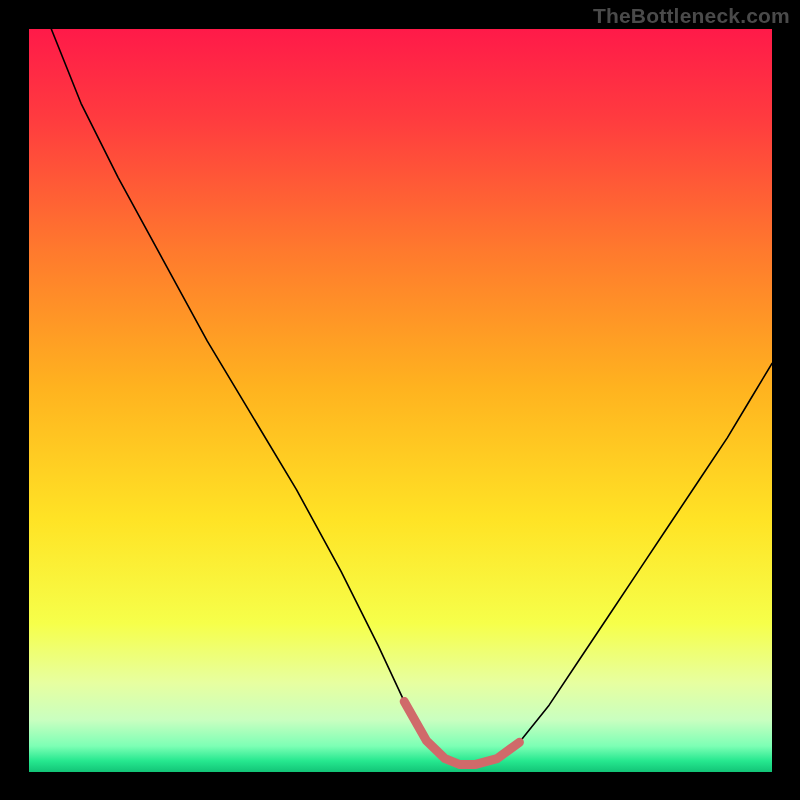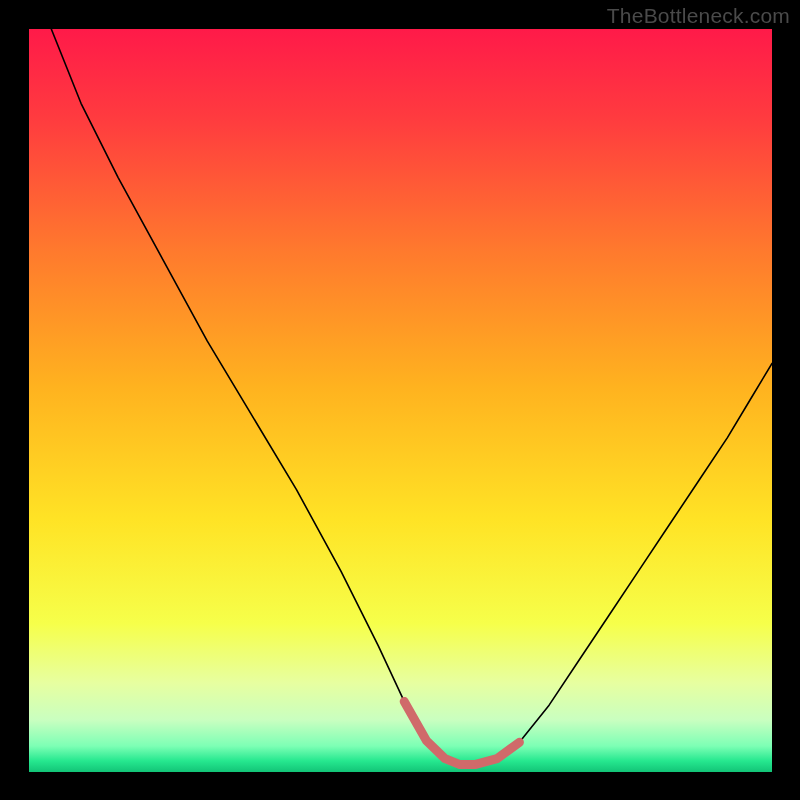--- a/index.html
+++ b/index.html
@@ -24,21 +24,21 @@
     width: 743px;
     height: 743px;
     
   }
   .watermark {
     position: absolute;
     top: 4px;
     right: 10px;
     color: #4a4a4a;
     font-size: 21px;
-    font-weight: 400;
+    font-weight: 700;
     letter-spacing: 0.2px;
     user-select: none;
   }
   svg {
     display: block;
   }
 </style>
 </head>
 <body>
 

